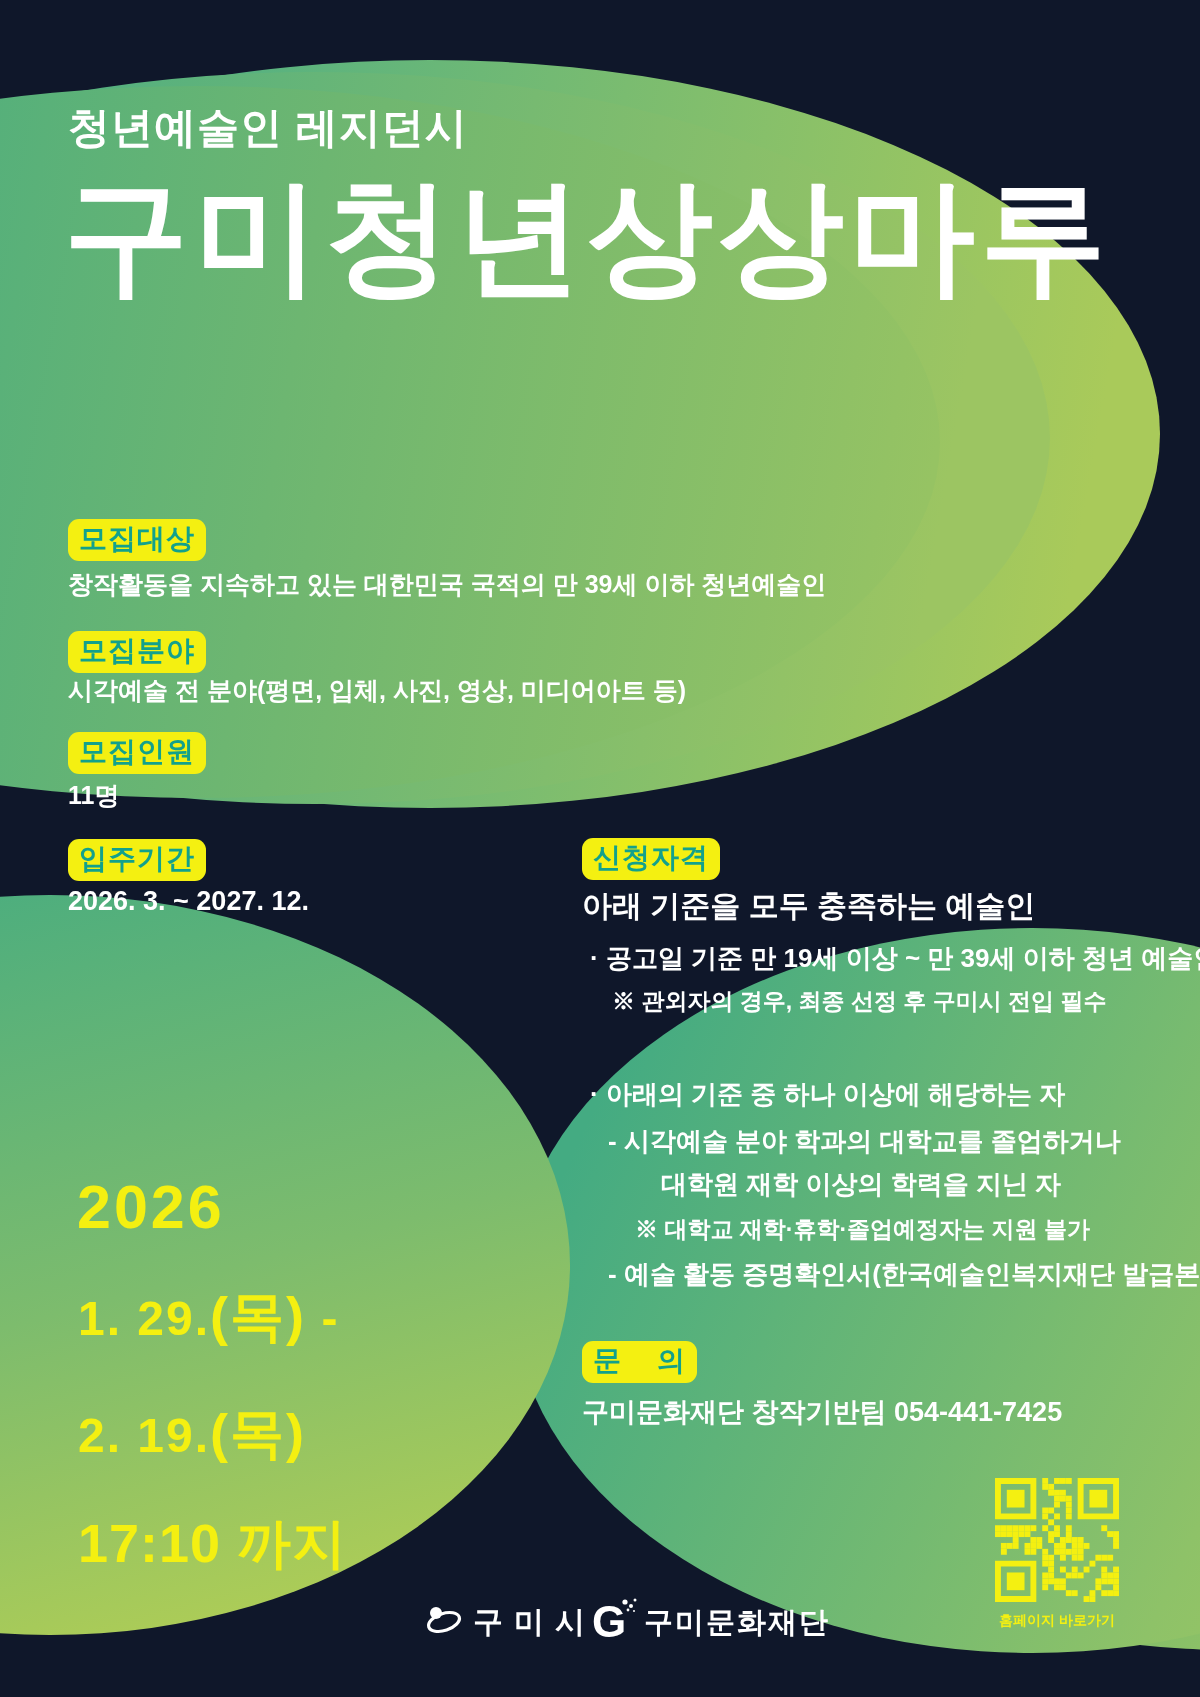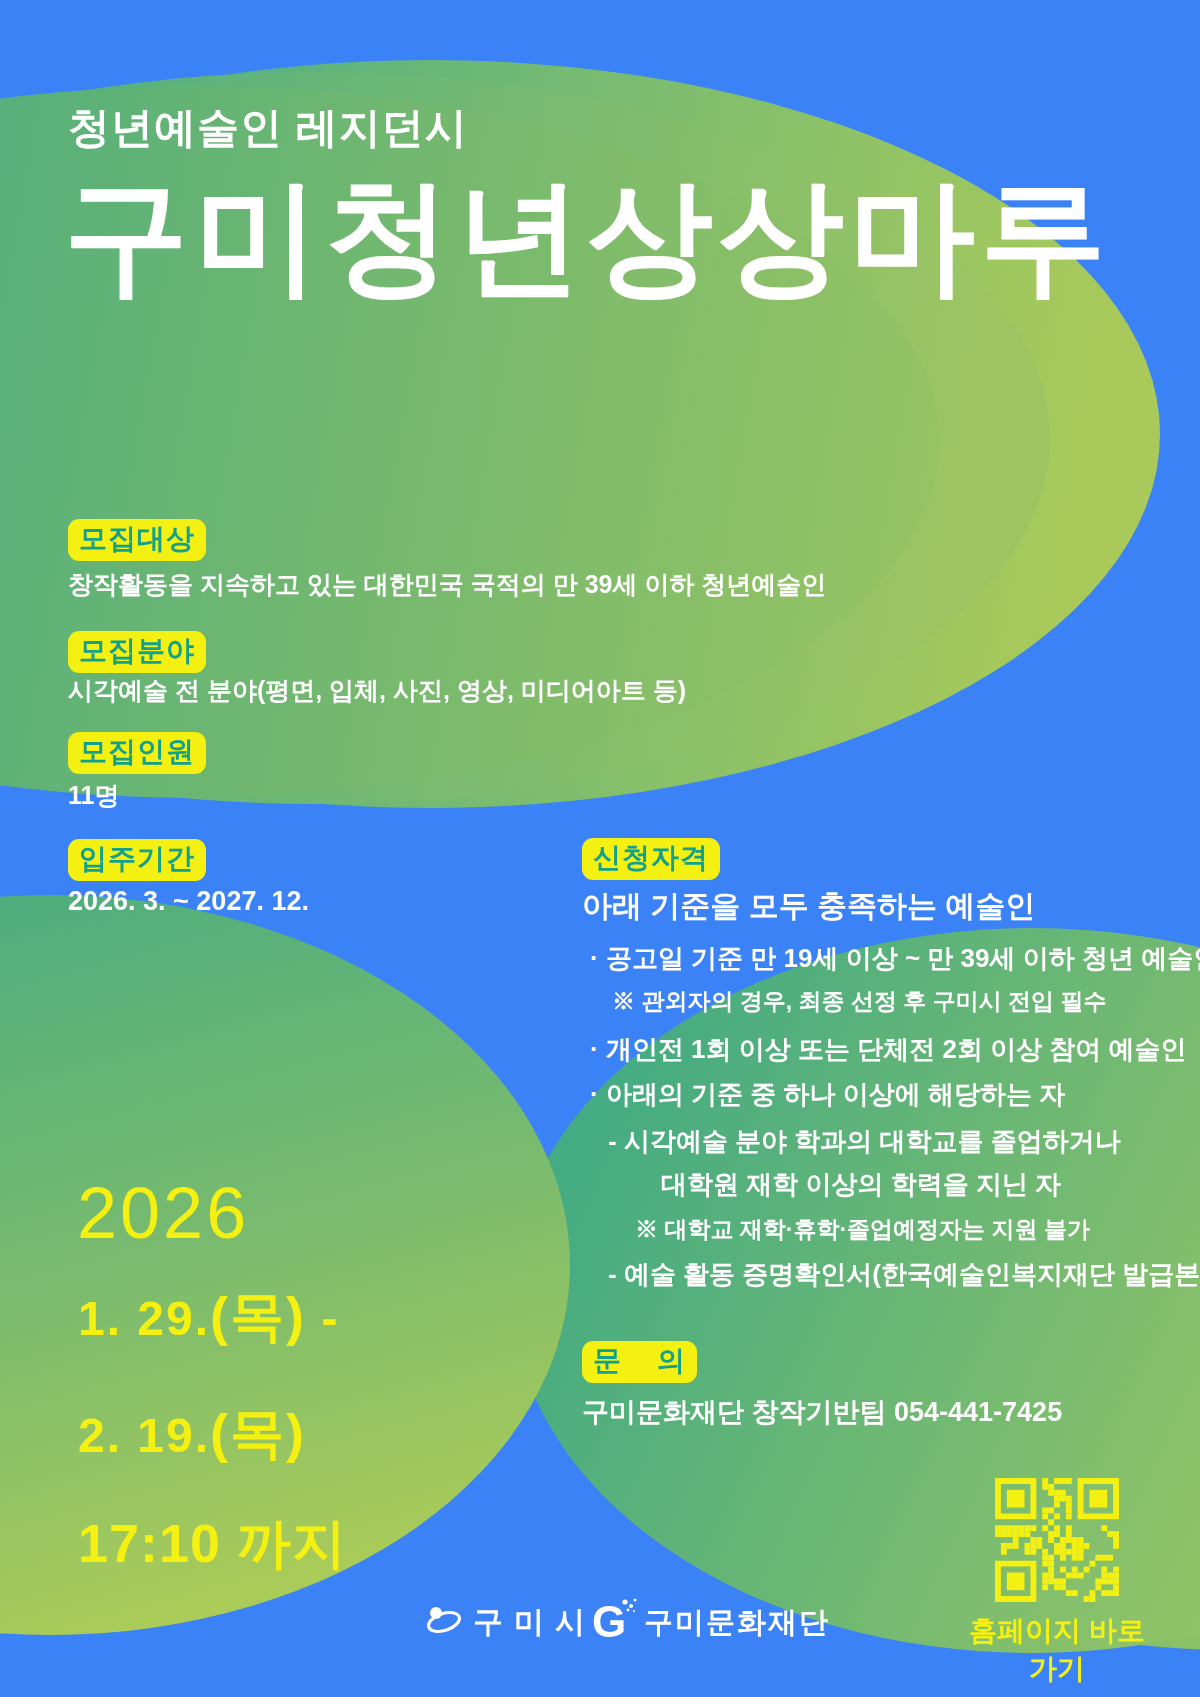--- a/index.html
+++ b/index.html
@@ -1,18 +1,18 @@
 <!DOCTYPE html>
 <html><head>
 <meta charset="utf-8">
 <style>
   html,body{margin:0;padding:0;background:#333;}
   .poster{
     position:relative;width:1200px;height:1697px;overflow:hidden;
-    background:#3b82f6;
+    background:#0f172a;
     font-family:"Liberation Sans", sans-serif;
     -webkit-font-smoothing:antialiased;
   }
   .circ{position:absolute;border-radius:50%;}
   .c-t3{left:-300px;top:60px;width:1460px;height:748px;
     background:linear-gradient(100deg,#4bae86 25%,#a9ca5a 92%);}
   .c-t2{left:-420px;top:72px;width:1470px;height:732px;
     background:linear-gradient(100deg,#48ac84 22%,#9cc562 90%);}
   .c-t1{left:-545px;top:86px;width:1485px;height:712px;
     background:linear-gradient(100deg,#3faa84 12%,#6db671 55%,#96c363 96%);}
@@ -56,32 +56,32 @@
   .e1{left:612px;top:986px;font-size:23px;font-weight:600;}
   .e2{left:590px;top:1032px;}
   .e3{left:590px;top:1077px;}
   .e4{left:608px;top:1124px;}
   .e5{left:628px;top:1167px;margin-left:33px;}
   .e6{left:635px;top:1214px;font-size:23px;font-weight:600;}
   .e7{left:608px;top:1257px;}
 
   .contact-body{left:582px;top:1394px;font-size:27px;font-weight:800;}
 
-  .dl-year{left:77px;top:1172px;font-size:72px;font-weight:400;letter-spacing:3px;}
+  .dl-year{left:77px;top:1172px;font-size:61px;font-weight:700;letter-spacing:3px;}
   .dl-line{font-weight:900;letter-spacing:2px;white-space:nowrap;}
   .dl-start{left:78px;top:1281px;}
   .dl-end{left:78px;top:1398px;}
   .dl-big{font-size:48px;}
   .dl-small{font-size:54px;}
   .dl-time{left:78px;top:1508px;font-size:54px;font-weight:900;letter-spacing:1px;}
 
   .qr{left:995px;top:1478px;width:124px;height:124px;}
   .qr svg{display:block;width:124px;height:124px;}
   .qr-caption{left:957px;top:1612px;width:200px;text-align:center;
-    font-size:28px;font-weight:700;}
+    font-size:14px;font-weight:700;}
 
   .logo-row-item{position:absolute;display:flex;align-items:center;color:#fff;}
   .logo-gumi{left:424px;top:1600px;gap:9px;}
   .logo-found{left:592px;top:1596px;gap:6px;}
   .logo-gumi .logo-label{font-size:30px;font-weight:800;letter-spacing:11px;}
   .logo-found .logo-label{font-size:29px;font-weight:800;letter-spacing:2px;}
 </style>
 </head>
 <body>
 
@@ -108,21 +108,20 @@
   <div class="abs chip chip-capacity">모집인원</div>
   <div class="abs body-text white t-capacity">11명</div>
 
   <div class="abs chip chip-period">입주기간</div>
   <div class="abs body-text white t-period">2026. 3. ~ 2027. 12.</div>
 
   <div class="abs chip chip-elig">신청자격</div>
   <div class="abs elig-intro white">아래 기준을 모두 충족하는 예술인</div>
   <div class="elig-line e0">· 공고일 기준 만 19세 이상 ~ 만 39세 이하 청년 예술인</div>
   <div class="elig-line e1">※ 관외자의 경우, 최종 선정 후 구미시 전입 필수</div>
-  <div class="elig-line e2">· 개인전 1회 이상 또는 단체전 2회 이상 참여 예술인</div>
   <div class="elig-line e3">· 아래의 기준 중 하나 이상에 해당하는 자</div>
   <div class="elig-line e4">- 시각예술 분야 학과의 대학교를 졸업하거나</div>
   <div class="elig-line e5">대학원 재학 이상의 학력을 지닌 자</div>
   <div class="elig-line e6">※ 대학교 재학·휴학·졸업예정자는 지원 불가</div>
   <div class="elig-line e7">- 예술 활동 증명확인서(한국예술인복지재단 발급본)보유자</div>
 
   <div class="abs chip chip-contact">문    의</div>
   <div class="abs white contact-body">구미문화재단 창작기반팀 054-441-7425</div>
 
   <div class="abs yellow dl-year">2026</div>

